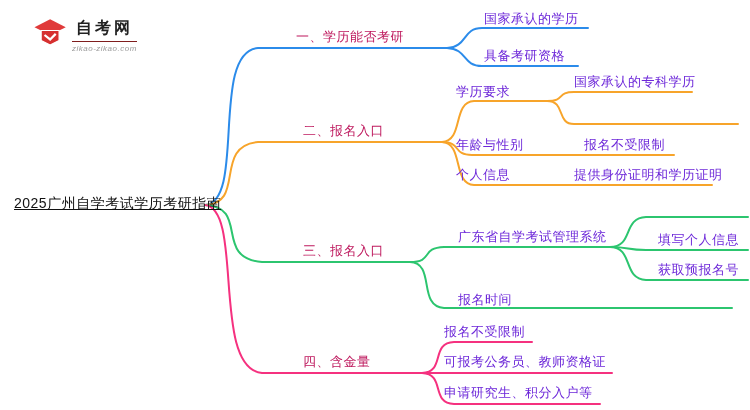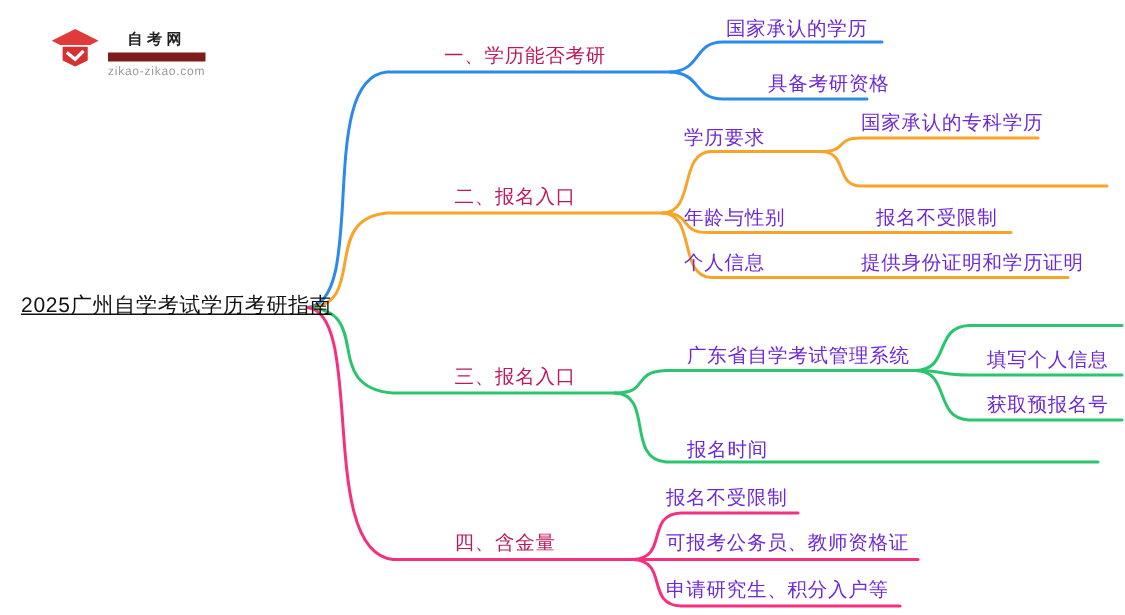--- a/index.html
+++ b/index.html
@@ -11,23 +11,23 @@
   #wires path{fill:none;stroke-width:2;stroke-linecap:round;}
   .node{
     position:absolute;font-size:13px;line-height:17px;color:#6d28d9;
     white-space:nowrap;letter-spacing:0.5px;
   }
   .root-node{font-size:14px;color:#111;letter-spacing:0.5px;text-decoration:underline;}
   .topic{color:#be185d;}
   
   .logo{position:absolute;left:30px;top:16px;display:flex;align-items:center;}
   .logo-text{margin-left:4px;text-align:center;}
-  .logo-title{font-size:10px;font-weight:bold;color:#222;letter-spacing:3px;
-    border-bottom:6px solid #7f1d1d;padding:0 2px 2px 2px;}
-  .logo-domain{font-size:8px;color:#9a9a9a;letter-spacing:0.5px;padding-top:2px;}
+  .logo-title{font-size:16px;font-weight:bold;color:#222;letter-spacing:3px;
+    border-bottom:1px solid #7f1d1d;padding:0 2px 2px 2px;}
+  .logo-domain{font-size:8px;color:#9a9a9a;letter-spacing:0.5px;padding-top:2px;font-style:italic;}
 </style>
 </head>
 <body>
 
 <div id="canvas">
 
   <svg id="wires" viewBox="0 0 750 410">
 
     <path d="M205,205 C246,202 210,52 258,48 L447,48" stroke="#2b8bea"></path>
     <path d="M447,48 C468,47 462,28 482,28 L588,28" stroke="#2b8bea"></path>
@@ -63,21 +63,21 @@
     <div class="logo-text">
       <div class="logo-title">自考网</div>
       <div class="logo-domain">zikao-zikao.com</div>
     </div>
   </div>
 
   <div class="node root-node" style="left:14px;top:195px">2025广州自学考试学历考研指南</div>
 
   <div class="node topic" style="left:296px;top:28px">一、学历能否考研</div>
   <div class="node" style="left:484px;top:10px">国家承认的学历</div>
-  <div class="node" style="left:512px;top:47px">具备考研资格</div>
+  <div class="node" style="left:484px;top:47px">具备考研资格</div>
 
   <div class="node topic" style="left:303px;top:122px">二、报名入口</div>
   <div class="node" style="left:456px;top:83px">学历要求</div>
   <div class="node" style="left:574px;top:73px">国家承认的专科学历</div>
   <div class="node" style="left:456px;top:136px">年龄与性别</div>
   <div class="node" style="left:584px;top:136px">报名不受限制</div>
   <div class="node" style="left:456px;top:166px">个人信息</div>
   <div class="node" style="left:574px;top:166px">提供身份证明和学历证明</div>
 
   <div class="node topic" style="left:303px;top:242px">三、报名入口</div>

